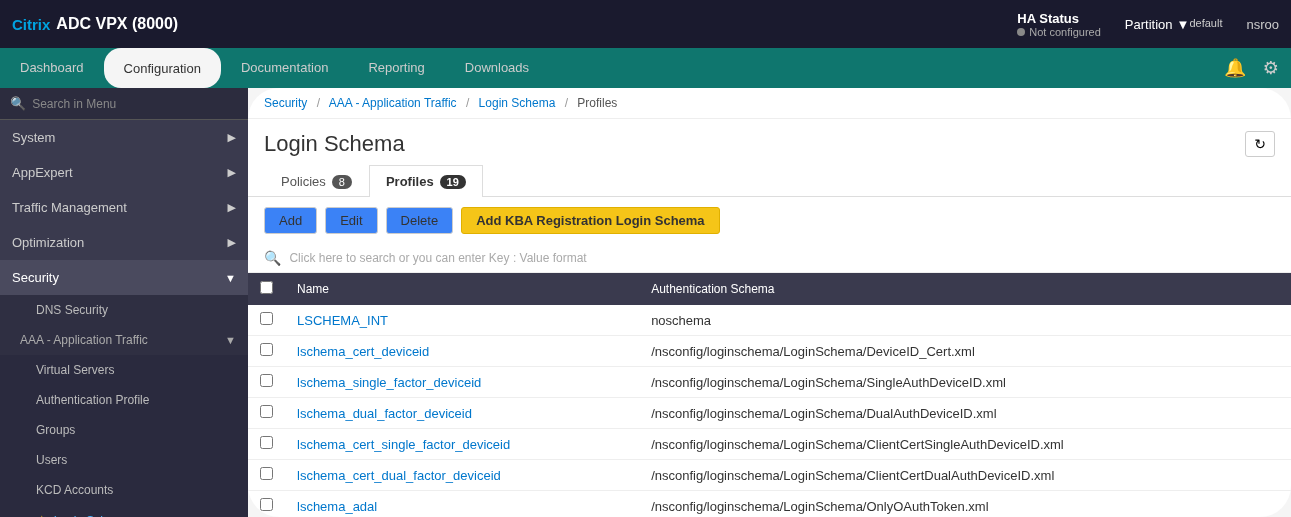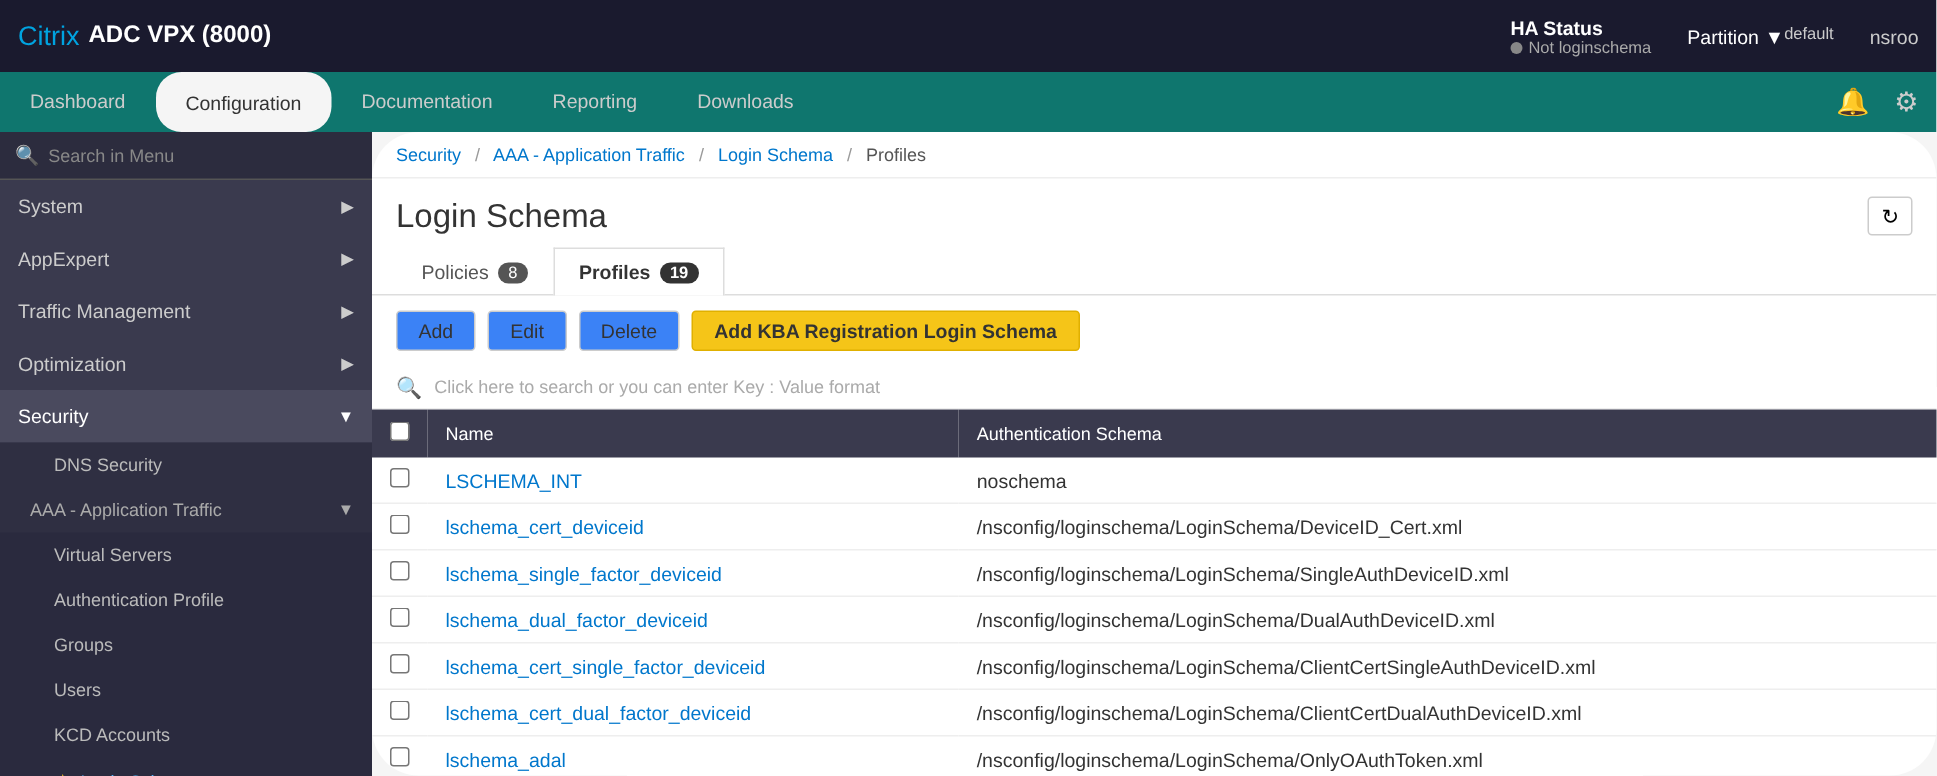--- a/index.html
+++ b/index.html
@@ -16,21 +16,21 @@
     }
     .top-bar-logo {
       display: flex;
       align-items: center;
       gap: 6px;
       font-size: 16px;
       font-weight: bold;
       color: white;
       flex: 1;
     }
-    .citrix-text { color: #00a3e0; font-size: 18px; font-weight: normal; }
+    .citrix-text { color: #00a3e0; font-size: 15px; font-weight: bold; }
     .adc-text { color: white; font-size: 16px; }
     .ha-status {
       display: flex;
       flex-direction: column;
       align-items: flex-start;
       margin-right: 24px;
     }
     .ha-status-label { font-size: 13px; color: white; font-weight: bold; }
     .ha-status-value { font-size: 11px; color: #aaa; display: flex; align-items: center; gap: 4px; }
     .ha-dot { width: 8px; height: 8px; border-radius: 50%; background: #888; display: inline-block; }
@@ -276,21 +276,21 @@
 
 <div class="top-bar">
   <div class="top-bar-logo">
     <span class="citrix-text">Citrix</span>
     <span class="adc-text">ADC VPX (8000)</span>
   </div>
   <div class="ha-status">
     <span class="ha-status-label">HA Status</span>
     <span class="ha-status-value">
       <span class="ha-dot"></span>
-      <span>Not loginschema</span>
+      <span>Not configured</span>
     </span>
   </div>
   <div class="partition-section">
     <span class="partition-label">
       <span>Partition</span>
       <span>▼</span>
     </span>
     <span class="partition-value">default</span>
   </div>
   <div class="top-icons">

